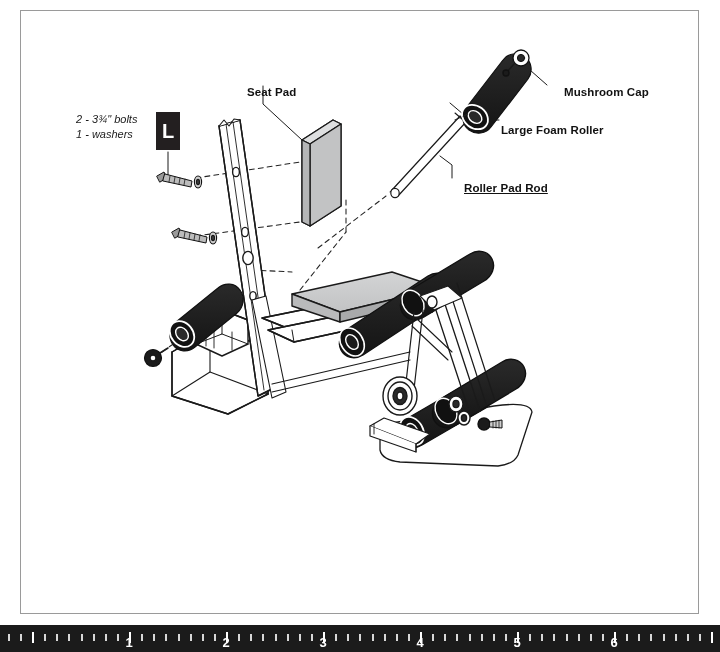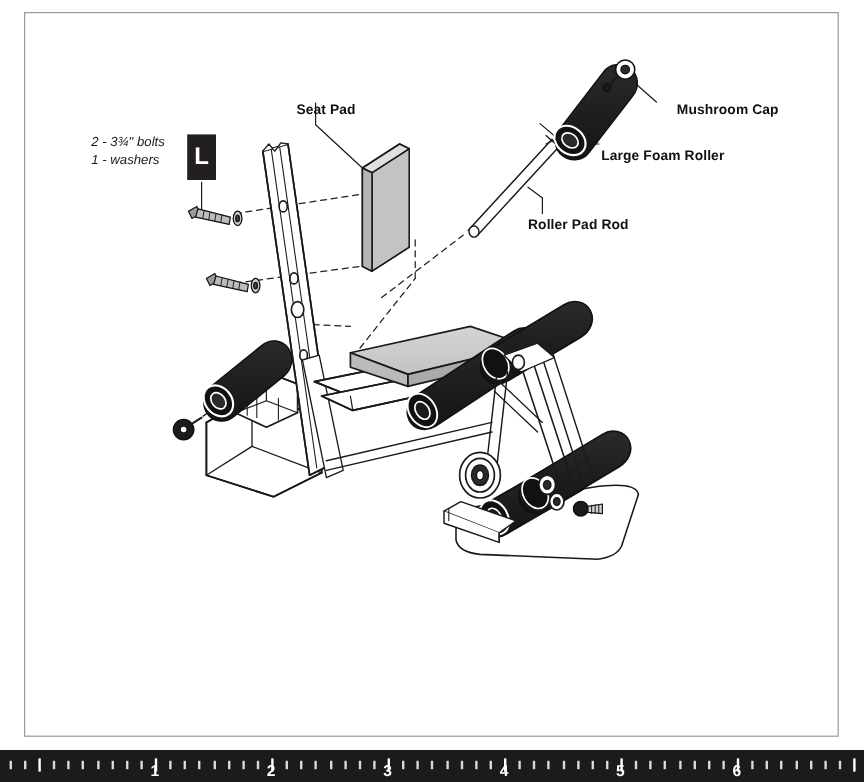--- a/index.html
+++ b/index.html
@@ -278,21 +278,21 @@
 
     </g>
   </svg>
 
   <div class="lbl" style="left:247px;top:74px;margin-top:12px;">Seat Pad</div>
 
   <div class="lbl" style="left:549px;top:86px;margin-left:15px;">Mushroom Cap</div>
 
   <div class="lbl" style="left:501px;top:124px;">Large Foam Roller</div>
 
-  <div class="lbl" style="left:440px;top:182px;">Roller Pad Rod</div>
+  <div class="lbl" style="left:464px;top:182px;text-decoration:underline;">Roller Pad Rod</div>
 
   <div class="partlist" style="left:76px;top:112px;">
     <div>2 - 3¾" bolts</div>
     <div>1 - washers</div>
   </div>
 
   <div class="badge" style="left:156px;top:112px;width:24px;height:38px;">
     <b>L</b>
   </div>
 

